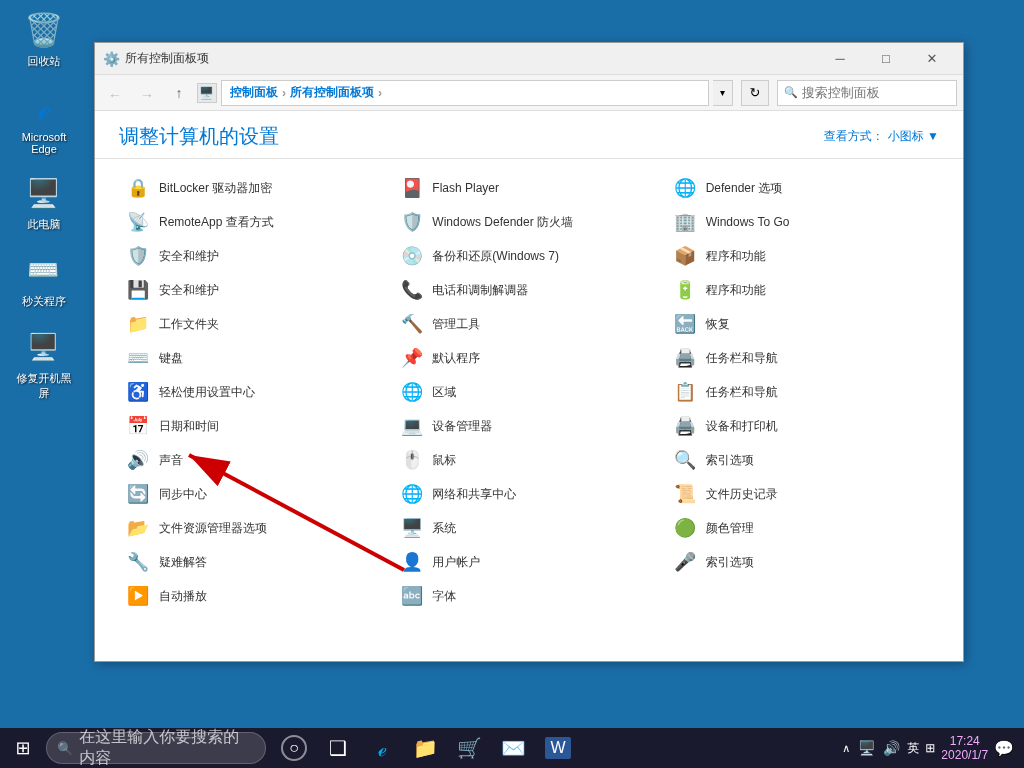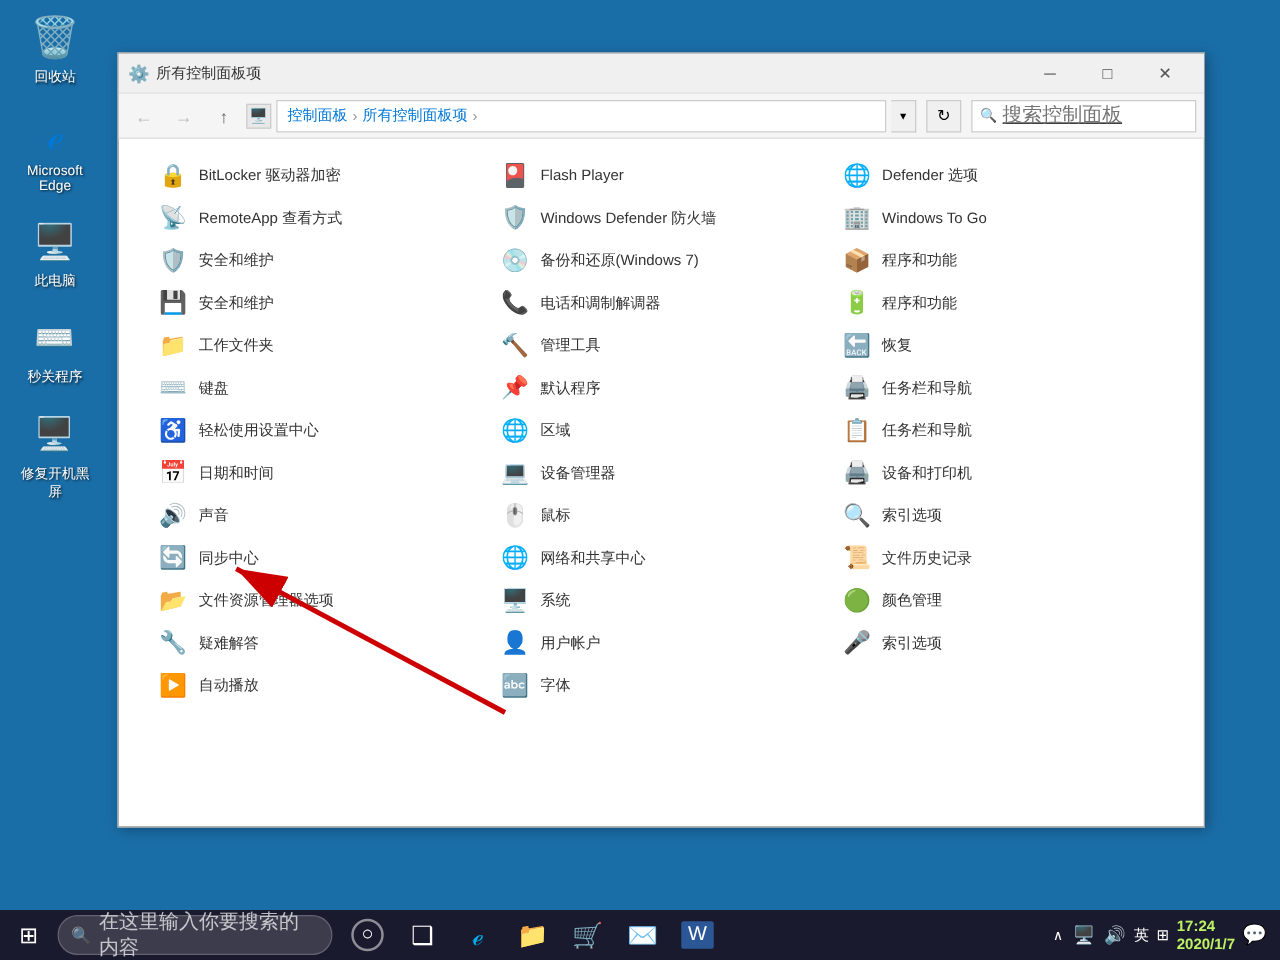--- a/index.html
+++ b/index.html
@@ -126,21 +126,21 @@
       height: 26px;
       border: 1px solid #ccc;
       background: white;
       display: flex;
       align-items: center;
       padding: 0 8px;
       font-size: 12px;
       color: #0078d7;
       gap: 4px;
     }
-    .breadcrumb span { color: #333; }
+    .breadcrumb span { color: #333; font-weight: bold; }
     .breadcrumb .sep { color: #999; }
 
     .address-dropdown {
       width: 20px;
       height: 26px;
       border: 1px solid #ccc;
       border-left: none;
       background: #f0f0f0;
       cursor: pointer;
       display: flex;
@@ -167,24 +167,23 @@
       background: white;
       display: flex;
       align-items: center;
       padding: 0 6px;
       gap: 4px;
       margin-left: 4px;
     }
     .search-box input {
       border: none;
       outline: none;
-      font-size: 16px;
+      font-size: 13px;
       width: 100%;
       background: transparent;
-      text-decoration: underline;
     }
 
     
     .content-header {
       padding: 12px 24px 8px;
       display: flex;
       align-items: center;
       justify-content: space-between;
       border-bottom: 1px solid #e0e0e0;
       flex-shrink: 0;
@@ -292,25 +291,24 @@
       color: white;
     }
     .taskbar-right {
       margin-left: auto;
       display: flex;
       align-items: center;
       gap: 6px;
       padding-right: 10px;
     }
     .taskbar-clock {
-      color: #bef264;
+      color: #f0abfc;
       font-size: 12px;
-      text-align: left;
-      cursor: pointer;
-      font-weight: bold;
+      text-align: center;
+      cursor: pointer;
     }
     .taskbar-sys-icons {
       display: flex;
       align-items: center;
       gap: 8px;
       color: white;
       font-size: 14px;
     }
     .taskbar-lang {
       color: white;
@@ -387,20 +385,27 @@
         <span class="sep">›</span>
       </div>
       <div class="address-dropdown">▾</div>
       <div class="refresh-btn">↻</div>
       <div class="search-box">
         <span style="font-size:11px;color:#999;">🔍</span>
         <input type="text" placeholder="搜索控制面板" style="">
       </div>
     </div>
 
+    <div class="content-header">
+      <h1 class="content-title">调整计算机的设置</h1>
+      <div class="view-mode">
+        <span>查看方式：</span>
+        <span>小图标 ▼</span>
+      </div>
+    </div>
 
     <div class="items-container">
       <div class="items-grid" id="items-grid" style="display: flex; grid-template-columns: repeat(3, 1fr); grid-auto-rows: auto; flex-direction: row; gap: 0px;">
 
       <div style="flex: 1 1 0%; display: flex; flex-direction: column;">
             <div class="control-item">
               <span class="control-item-icon">🔒</span>
               <span class="control-item-label">BitLocker 驱动器加密</span>
             </div>
             <div class="control-item">

